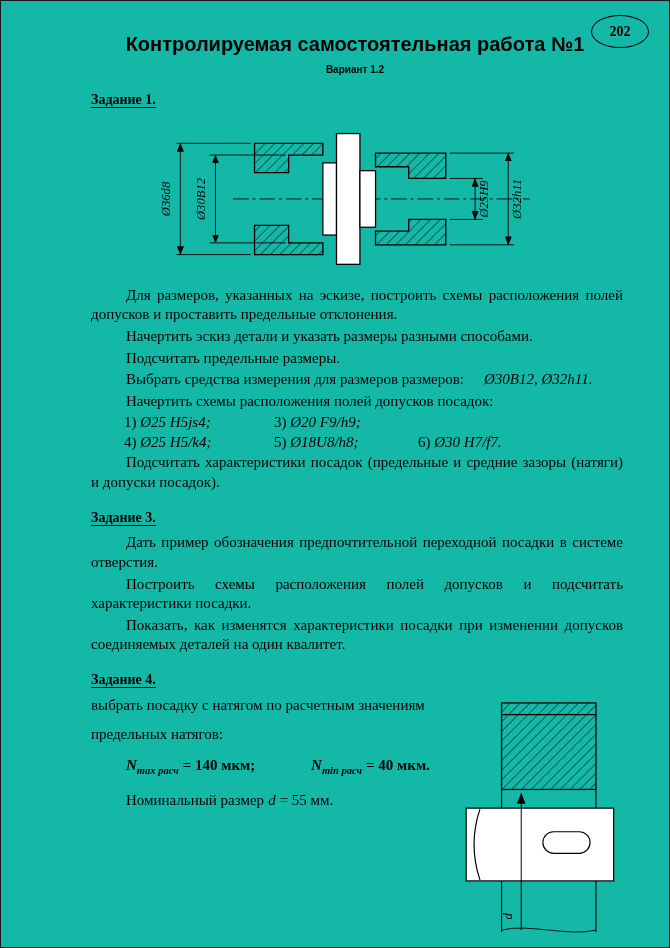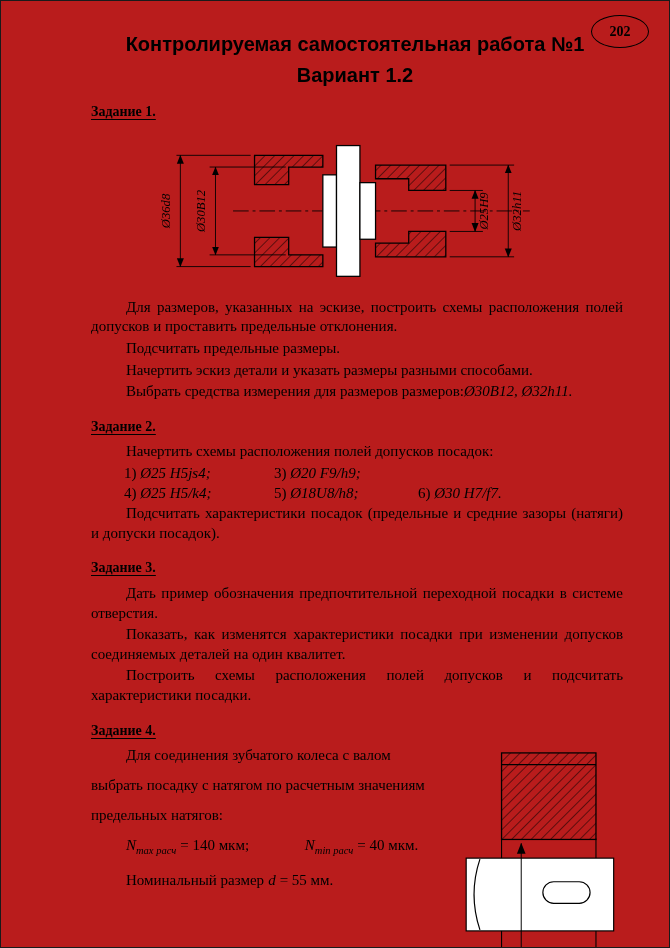--- a/index.html
+++ b/index.html
@@ -1,40 +1,40 @@
 <!DOCTYPE html>
 <html><head>
 <meta charset="utf-8">
 <style>
   html,body{margin:0;padding:0;background:#e8e8e8;}
   .page{
     position:relative;width:668px;height:946px;margin:0 auto;
-    background:#b91c1c;border:1px solid #1a1a1a;overflow:hidden;
+    background:#14b8a6;border:1px solid #1a1a1a;overflow:hidden;
     font-family:"Liberation Serif",serif;color:#000;
   }
   .badge{
     position:absolute;top:14px;right:20px;width:56px;height:31px;
     border:1.6px solid #000;border-radius:50%;
     display:flex;align-items:center;justify-content:center;
     font-weight:bold;font-size:14px;
   }
   .title{margin:32px 30px 0 70px;text-align:center;
     font-family:"Liberation Sans",sans-serif;font-weight:bold;font-size:20px;}
   .subtitle{margin:8px 30px 0 70px;text-align:center;
-    font-family:"Liberation Sans",sans-serif;font-weight:bold;font-size:20px;}
+    font-family:"Liberation Sans",sans-serif;font-weight:bold;font-size:10px;}
   .content{padding:0 46px 0 90px;font-size:15px;line-height:1.31;}
   .heading{margin:15px 0 6px;}
   .heading span{font-weight:bold;font-size:14px;text-decoration:underline;text-underline-offset:3px;}
   p{margin:0 0 2px;text-align:justify;}
   p.ind{text-indent:35px;}
   .drawing1-wrap{display:flex;justify-content:center;margin:4px 0 8px;}
   .fits{display:grid;grid-template-columns:150px 144px auto;margin-left:33px;line-height:1.33;}
   .fit i{font-style:italic;}
-  .szs{font-style:italic;}
-  .formula{margin:11px 0 13px;text-indent:35px;text-align:left;}
+  .szs{font-style:italic;margin-left:20px;}
+  .formula{margin:11px 0 13px;text-indent:35px;text-align:left;font-weight:bold;}
   .formula i{font-style:italic;}
   .formula sub{font-style:italic;font-size:10.5px;}
   .formula .rest{margin-left:4px;}
   .formula .f1{margin-right:52px;}
   .t4{display:flex;align-items:flex-start;}
   .t4-left{flex:1;padding-right:8px;}
   .t4-right{width:172px;flex:0 0 auto;padding-top:2px;}
   .t4p{margin:0 0 10px;text-align:left;}
   .nom i{font-style:italic;margin-left:4px;}
   .nom .rest{margin-left:4px;}
@@ -109,55 +109,51 @@
         </g>
 
         <text class="dim" x="33" y="85" text-anchor="middle" transform="rotate(-90 33 85)">Ø36d8</text>
         <text class="dim" x="69" y="85" text-anchor="middle" transform="rotate(-90 69 85)">Ø30В12</text>
         <text class="dim" x="359" y="85" text-anchor="middle" transform="rotate(-90 359 85)">Ø25Н9</text>
         <text class="dim" x="393" y="85" text-anchor="middle" transform="rotate(-90 393 85)">Ø32h11</text>
       </svg>
     </div>
 
     <p class="ind">Для размеров, указанных на эскизе, построить схемы расположения полей допусков и проставить предельные отклонения.</p>
+    <p class="ind">Начертить эскиз детали и указать размеры разными способами.</p>
     <p class="ind">Подсчитать предельные размеры.</p>
-    <p class="ind">Начертить эскиз детали и указать размеры разными способами.</p>
     <p class="ind"><span>Выбрать средства измерения для размеров размеров:</span><i class="szs">Ø30В12, Ø32h11.</i></p>
 
-    <div class="heading">
-      <span>Задание 2.</span>
-    </div>
     <p class="ind">Начертить схемы расположения полей допусков посадок:</p>
 
     <div class="fits">
       <span class="fit"><span>1)</span> <i>Ø25 H5js4;</i></span>
       <span class="fit"><span>3)</span> <i>Ø20 F9/h9;</i></span>
     </div>
     <div class="fits">
       <span class="fit"><span>4)</span> <i>Ø25 H5/k4;</i></span>
       <span class="fit"><span>5)</span> <i>Ø18U8/h8;</i></span>
       <span class="fit"><span>6)</span> <i>Ø30 H7/f7.</i></span>
     </div>
 
     <p class="ind">Подсчитать характеристики посадок (предельные и средние зазоры (натяги) и допуски посадок).</p>
 
     <div class="heading">
       <span>Задание 3.</span>
     </div>
     <p class="ind">Дать пример обозначения предпочтительной переходной посадки в системе отверстия.</p>
+    <p class="ind">Построить схемы расположения полей допусков и подсчитать характеристики посадки.</p>
     <p class="ind">Показать, как изменятся характеристики посадки при изменении допусков соединяемых деталей на один квалитет.</p>
-    <p class="ind">Построить схемы расположения полей допусков и подсчитать характеристики посадки.</p>
 
     <div class="heading">
       <span>Задание 4.</span>
     </div>
 
     <div class="t4">
       <div class="t4-left">
-        <p class="t4p ind">Для соединения зубчатого колеса с валом</p>
         <p class="t4p">выбрать посадку с натягом по расчетным значениям</p>
         <p class="t4p">предельных натягов:</p>
 
         <p class="formula">
           <span class="f1"><i>N</i><sub>max расч</sub><span class="rest">= 140 мкм;</span></span>
           <span class="f2"><i>N</i><sub>min расч</sub><span class="rest">= 40 мкм.</span></span>
         </p>
 
         <p class="t4p ind nom"><span>Номинальный размер</span><i>d</i><span class="rest">= 55 мм.</span></p>
       </div>

